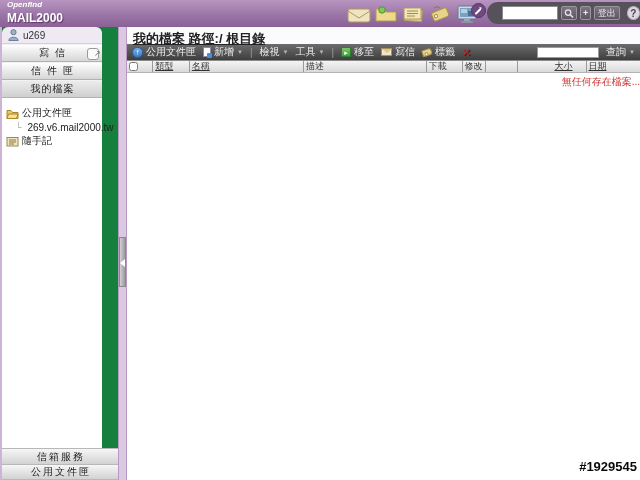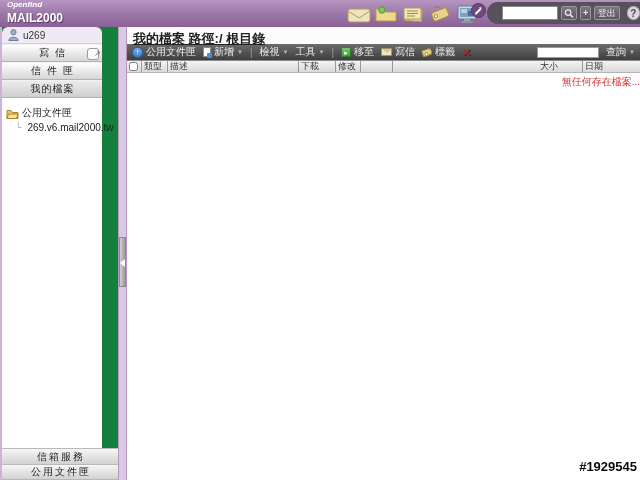--- a/index.html
+++ b/index.html
@@ -100,24 +100,24 @@
   .tb-spacer { flex:1; }
   .tb-search { width:62px; height:11px; border:1px solid #9a9a9a; background:#fff; font-size:9px; }
 
   .col-header { height:13px; background:linear-gradient(#f4f4f4,#dadada);
     border-top:1px solid #8a8a8a; border-bottom:1px solid #b4b4b4;
     display:flex; align-items:center; font-size:9px; color:#333; padding-left:2px; }
   .col-header .cb { width:12px; display:flex; align-items:center; }
   .col-header input { width:9px; height:9px; margin:0; }
   .col { border-left:1px solid #999; padding-left:2px; height:11px; line-height:11px;
     overflow:hidden; white-space:nowrap; }
-  .sortable { cursor:pointer; }
+  .sortable { text-decoration:underline; cursor:pointer;margin-left:12px; }
   .c-type{width:26px;} .c-name{width:122px;} .c-desc{width:131px;}
   .c-down{width:23px;} .c-mod{width:25px;margin-left:14px;} .c-del{width:26px;padding-left:31px;}
-  .c-fill{flex:1;} .c-size{width:44px; border-left:none; padding-right:1px;}
+  .c-fill{flex:1;} .c-size{width:44px; text-align:right; border-left:none; padding-right:1px;}
   .c-date{width:58px;}
 
   .empty-msg { margin-top:2px; padding-left:2px; font-size:10px; color:#d03333;text-align:right; }
 
   .watermark { position:absolute; right:3px; bottom:6px; font-size:13px; font-weight:bold;
     color:#0a0a0a; letter-spacing:0;
     text-shadow:-1px -1px 0 #fff, 1px -1px 0 #fff, -1px 1px 0 #fff, 1px 1px 0 #fff; }
 </style>
 </head>
 <body>
@@ -224,20 +224,29 @@
         </svg>
         <span>公用文件匣</span>
       </div>
       <div class="tree-item child">
         <span class="tree-branch">└</span>
         <svg width="12" height="10" viewBox="0 0 13 11">
           <path d="M1 2.5 h4 l1.5 2 H12 v6 H1 Z" fill="#e8b94e" stroke="#a8842c"></path>
         </svg>
         <span>269.v6.mail2000.tw</span>
       </div>
+      <div class="tree-item">
+        <svg width="13" height="11" viewBox="0 0 13 11">
+          <rect x="1" y="1.5" width="11" height="8.5" fill="#efe6c0" stroke="#9a8a50"></rect>
+          <line x1="3" y1="4" x2="10" y2="4" stroke="#8a7a40"></line>
+          <line x1="3" y1="6" x2="10" y2="6" stroke="#8a7a40"></line>
+          <line x1="3" y1="8" x2="8" y2="8" stroke="#8a7a40"></line>
+        </svg>
+        <span>隨手記</span>
+      </div>
     </div>
 
     <div class="bottom-btn bb1">
       <span>信箱服務</span>
     </div>
     <div class="bottom-btn bb2">
       <span>公用文件匣</span>
     </div>
   </div>
 
@@ -290,20 +299,21 @@
         <span>查詢</span>
         <span class="caret">▼</span>
       </span>
     </div>
 
     <div class="col-header">
       <span class="cb">
           <input type="checkbox" style="">
         </span>
       <span class="col c-type sortable">類型</span>
+      <span class="col c-name sortable">名稱</span>
       <span class="col c-desc">描述</span>
       <span class="col c-down">下載</span>
       <span class="col c-mod">修改</span>
       <span class="col c-del">刪除</span>
       <span class="col c-fill"></span>
       <span class="col c-size sortable">大小</span>
       <span class="col c-date sortable">日期</span>
     </div>
 
     <div class="empty-msg">無任何存在檔案...</div>

